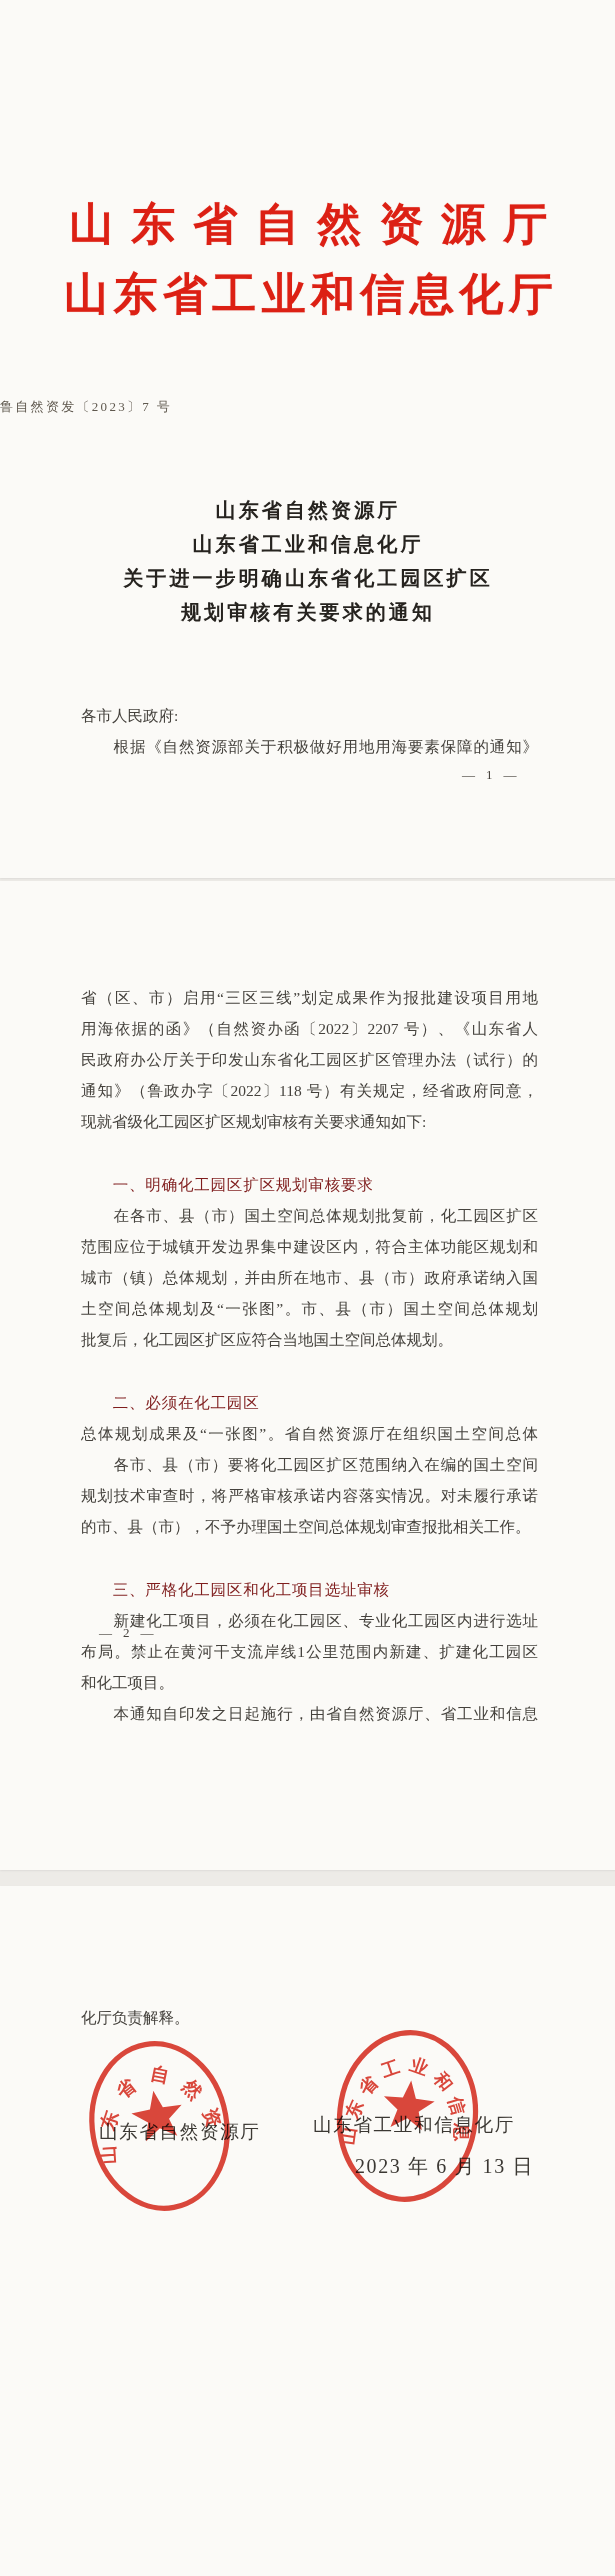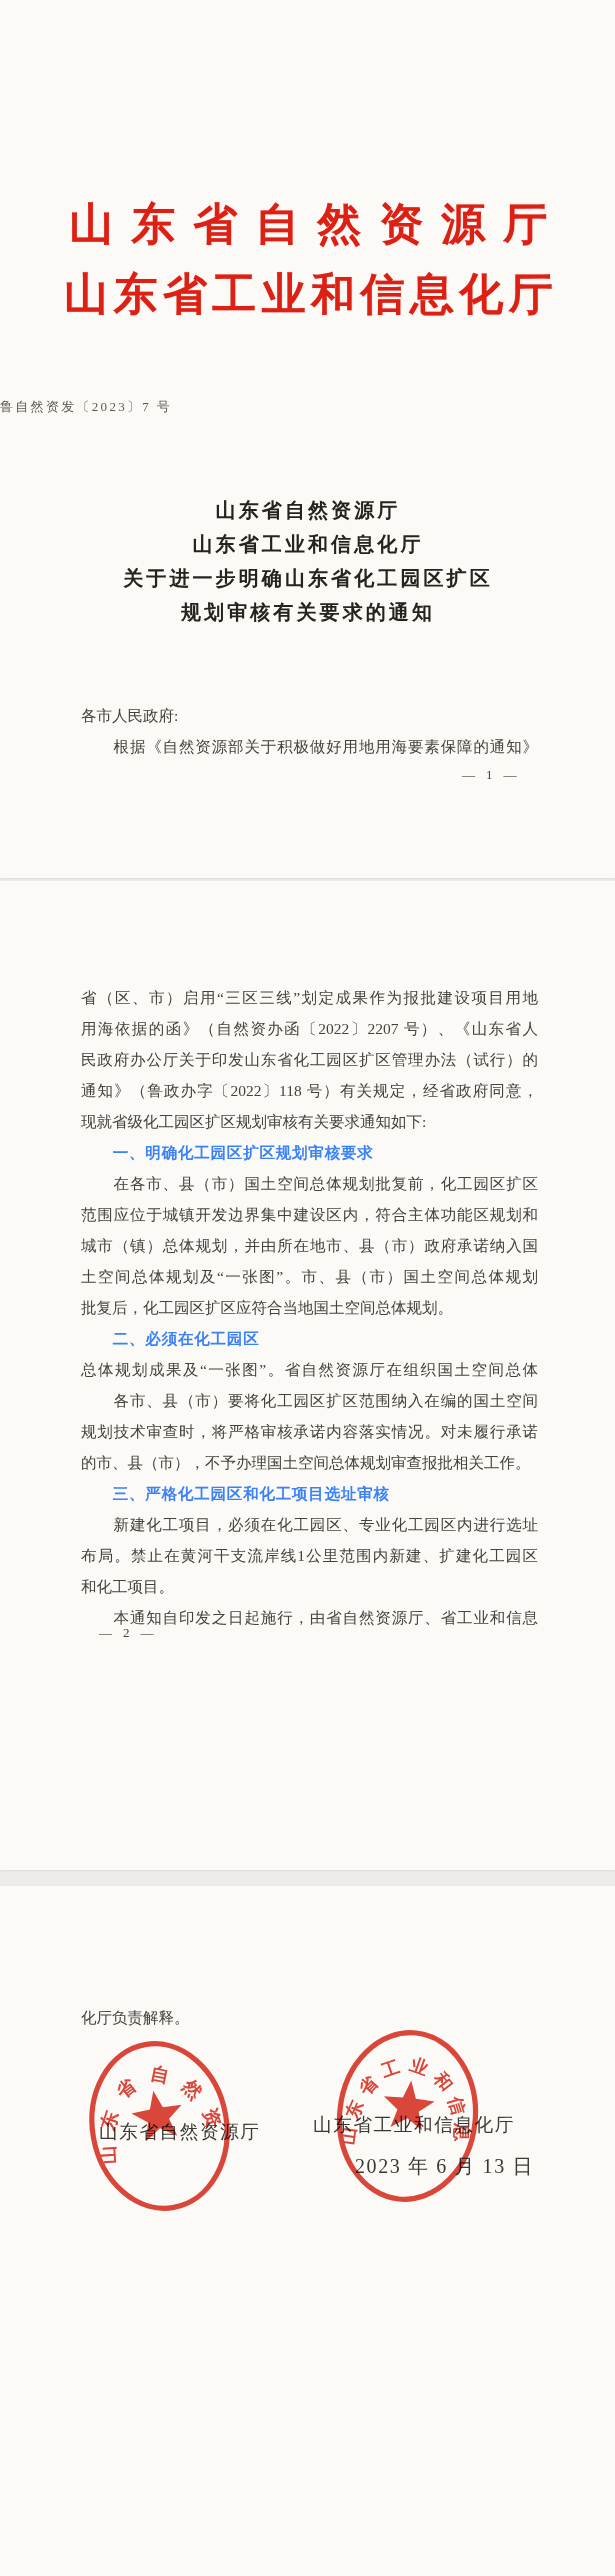--- a/index.html
+++ b/index.html
@@ -46,21 +46,21 @@
   .p1-body{top:656px;margin-top:44px;}
   .p2-body{top:101px;}
   .bl{
     font-size:15.5px;line-height:31px;color:var(--body-text);
     letter-spacing:0;white-space:nowrap;
   }
   .j{text-align:justify;text-align-last:justify;text-justify:inter-character;white-space:normal;}
   .ind{text-indent:2.1em;}
   .hd{
     font-family:"Liberation Sans","DejaVu Sans",sans-serif;
-    font-weight:bold;color:#3b82f6;text-indent:2.05em;letter-spacing:0.8px;
+    font-weight:normal;color:#7f1d1d;text-indent:2.05em;letter-spacing:0.8px;margin-top:32px;
   }
   .pg-num{position:absolute;font-size:13px;color:#46423c;letter-spacing:3.9px;}
   #footer1{top:767px;left:462px;}
   #footer2{top:744px;left:99px;}
   #footer3{top:770px;left:464px;}
 
   
   .p3-first{position:absolute;top:116px;left:81px;}
   .sig{
     position:absolute;font-size:18.6px;color:#3b3833;letter-spacing:1.6px;z-index:2;

